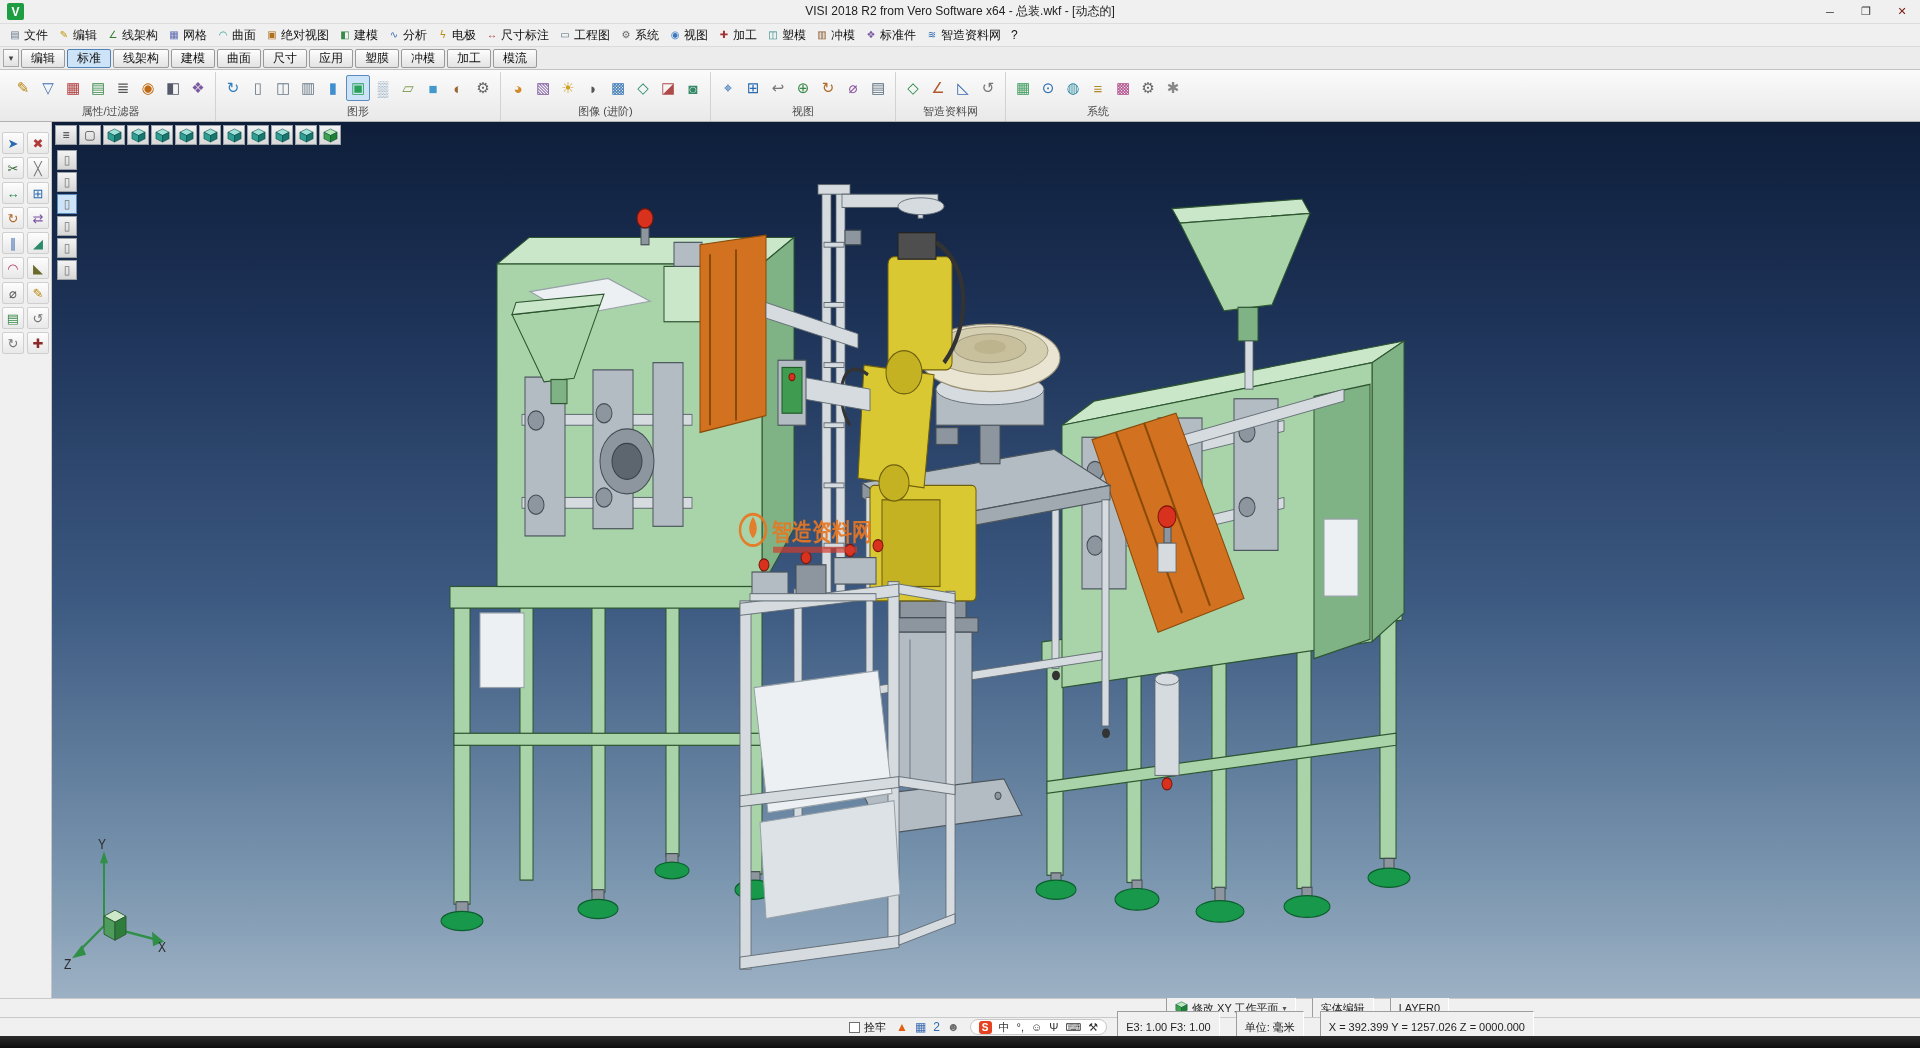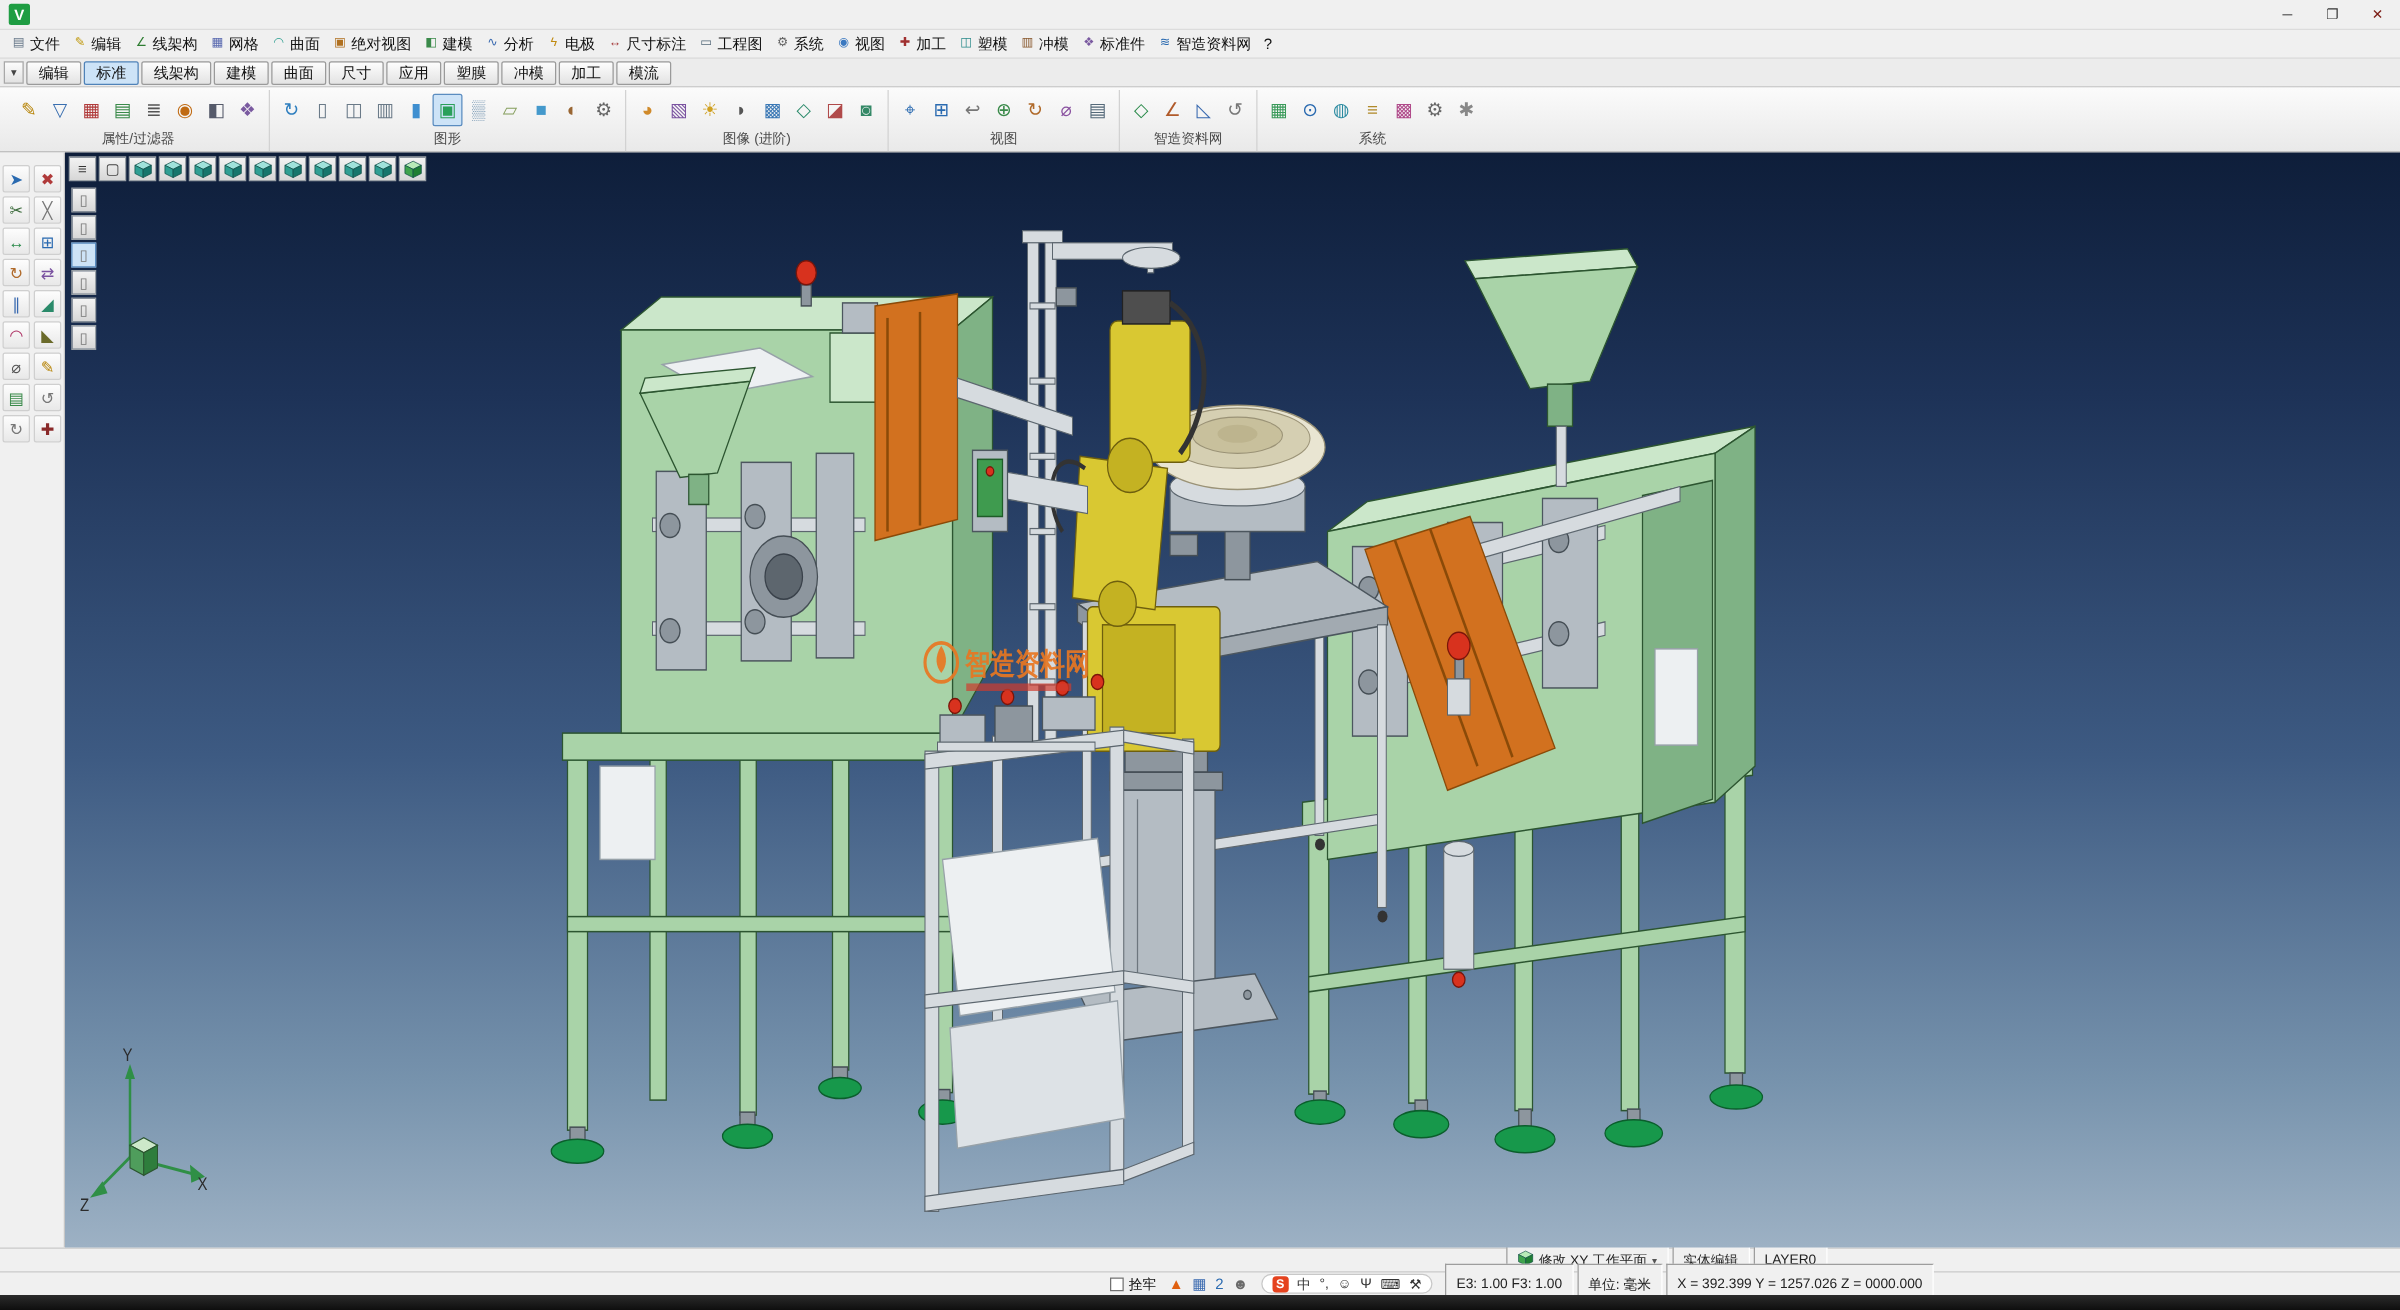--- a/index.html
+++ b/index.html
@@ -63,38 +63,39 @@
   .scene .cr{fill:#e9e5d2;stroke:#9a9276;stroke-width:1;}
   .scene .crd{fill:#d5cfb2;stroke:#9a9276;stroke-width:0.8;}
   .scene .red{fill:#d8321e;stroke:#7a150a;stroke-width:1;}
   .scene .wh{fill:#edf0f2;stroke:#97a1a8;stroke-width:1;}
 
   
   .statusA,.statusB{height:19px;background:#f0f0f0;display:flex;align-items:center;font-size:11px;border-top:1px solid #c9c9c9;flex:0 0 auto;}
   .spacer{flex:1;}
   .endpadA{flex:0 0 455px;}
   .endpadB{flex:0 0 370px;}
-  .panel{display:flex;align-items:center;gap:4px;padding:0 8px;height:32px;margin-right:3px;background:#f0f0f0;border:1px solid;border-color:#9d9d9d #ffffff #ffffff #9d9d9d;white-space:nowrap;color:#222;}
+  .panel{display:flex;align-items:center;gap:4px;padding:0 8px;height:32px;margin-right:16px;background:#f0f0f0;border:1px solid;border-color:#9d9d9d #ffffff #ffffff #9d9d9d;white-space:nowrap;color:#222;}
   .caret{font-size:8px;color:#555;}
   .lock{display:flex;align-items:center;gap:4px;margin-right:10px;white-space:nowrap;}
   .cb{width:11px;height:11px;border:1px solid #707070;background:#fff;display:inline-block;}
   .tray{display:flex;align-items:center;gap:7px;margin-right:10px;}
   .tray-ico{font-size:12px;}
   .langbar{display:flex;align-items:center;gap:7px;background:#ffffff;border:1px solid #c8c8c8;border-radius:10px;padding:1px 8px;margin-right:10px;height:16px;}
   .ime-ico{font-size:11px;color:#333;}
   .ime-badge{background:#e5431f;color:#fff !important;font-weight:bold;width:13px;height:13px;border-radius:3px;display:flex;align-items:center;justify-content:center;font-size:10px;}
   .taskbar-sliver{height:12px;background:linear-gradient(#2b2b2b,#0e0e0e);flex:0 0 auto;}
 </style>
 </head>
 <body>
 
 <div class="app">
 
   <div class="titlebar">
     <div class="app-icon">V</div>
+    <div class="title-text">VISI 2018 R2 from Vero Software x64 - 总装.wkf - [动态的]</div>
     <div class="win-controls">
       <div class="win-btn">─</div>
       <div class="win-btn">❐</div>
       <div class="win-btn close">✕</div>
     </div>
   </div>
 
   <div class="menubar">
       <div class="menu-item">
         <span class="menu-ico" style="color: rgb(107, 123, 140);">▤</span>

